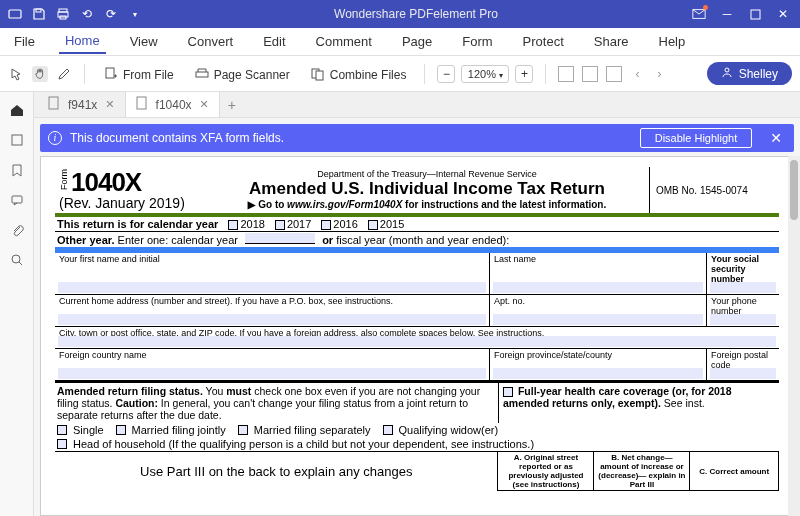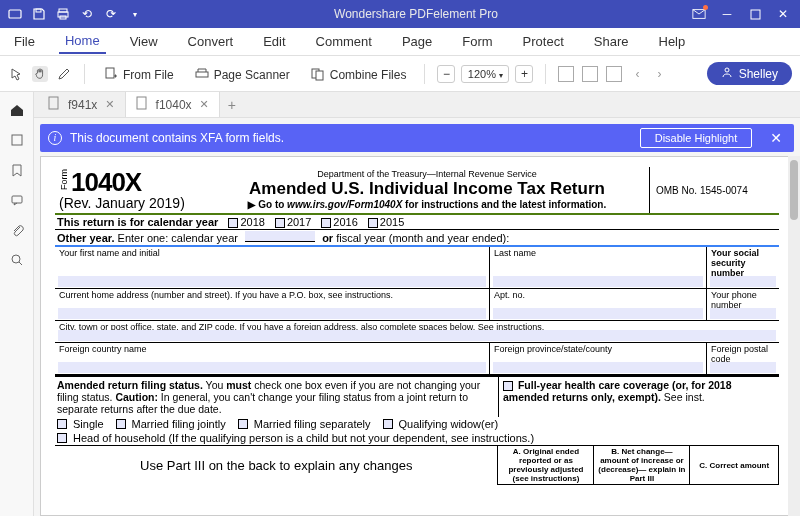--- a/index.html
+++ b/index.html
@@ -45,35 +45,35 @@
 .xfa-banner { height: 28px; background: #5863f5; color: #fff; display: flex; align-items: center; padding: 0 8px; font-size: 12px; gap: 8px; margin: 6px 6px 4px 6px; border-radius: 2px; }
 .xfa-banner .disable-btn { margin-left: auto; border: 1px solid #fff; padding: 3px 14px; font-size: 11px; border-radius: 2px; cursor: pointer; }
 .xfa-banner .close-btn { margin: 0 4px 0 10px; cursor: pointer; font-size: 14px; }
 .info-circle { width:14px; height:14px; border:1.5px solid #fff; border-radius:50%; display:inline-flex; align-items:center; justify-content:center; font-size:10px; line-height:1; font-family: Georgia, serif; font-style: italic; }
 
 
 .doc-viewport { flex: 1; overflow: hidden; position: relative; padding: 0 6px 0 6px; }
 .doc-page { background: #fff; border: 1px solid #ccc; height: 100%; padding: 10px 14px 0 14px; font-family: Arial, sans-serif; font-size: 10.5px; color: #000; overflow: hidden; }
 
 
-.form-header { display: flex; border-bottom: 2px solid #4d7c0f; }
+.form-header { display: flex; border-bottom: 4px solid #4d7c0f; }
 .fh-left { width: 150px; padding: 2px 4px; }
 .fh-left .form-num-wrap { display:flex; align-items:flex-start; }
 .fh-left .form-num { font-size: 26px; font-weight: 900; letter-spacing: -1px; line-height: 1; }
 .fh-left .rev { font-size: 14px; }
 .fh-center { flex: 1; text-align: center; padding: 2px 4px; }
 .fh-center .dept { font-size: 9px; }
 .fh-center .title { font-size: 17px; font-weight: 700; line-height: 1.2; }
 .fh-center .goto { font-size: 10px; font-weight: 700; }
 .fh-right { width: 130px; border-left: 1px solid #000; padding: 4px 6px; font-size: 10px; display:flex; align-items:center; }
 
 .year-row { display:flex; align-items: flex-end; border-bottom: 1px solid #000; padding: 1px 2px; font-size: 11px; }
 .year-row b { font-weight: 700; }
 .chk { width: 10px; height: 10px; border: 1px solid #000; display: inline-block; margin: 0 2px 0 10px; vertical-align: middle; background:#e6e8fb; }
-.other-year { border-bottom: 2px solid #3b82f6; padding: 1px 2px; font-size: 11px; }
+.other-year { border-bottom: 6px solid #3b82f6; padding: 1px 2px; font-size: 11px; }
 .other-year .blank { display:inline-block; width: 70px; border-bottom: 1px solid #000; background:#e6e8fb; height:11px; margin: 0 4px; }
 
 .name-table { width: 100%; border-collapse: collapse; }
 .name-table td { border: 1px solid #000; border-top: none; padding: 1px 4px 10px 4px; font-size: 9px; vertical-align: top; position: relative; }
 .name-table td.firstcol { border-left: none; }
 .name-table td.lastcol { border-right: none; }
 .name-table .shade { background: #e6e8fb; position:absolute; height: 11px; left:3px; right:3px; bottom:1px; }
 
 .filing-block { display: flex; border-top: 2px solid #000; }
 .filing-left { flex: 1; padding: 2px 4px 2px 2px; font-size: 10.5px; border-right: 1px solid #000; }
@@ -365,21 +365,21 @@
           <span class="status-item">
               <span class="chk"></span>
               <span>Head of household (If the qualifying person is a child but not your dependent, see instructions.)</span>
             </span>
         </div>
 
         <table class="col-table">
           <tbody>
               <tr>
             <th class="blank" style="width:60%; text-align:center; font-size:13px; font-weight:normal; padding:5px 0;">Use Part III on the back to explain any changes</th>
-            <th style="width:13%;"><b>A. Original ended</b><br><span>reported or as previously adjusted (see instructions)</span></th>
+            <th style="width:13%;"><b>A. Original street</b><br><span>reported or as previously adjusted (see instructions)</span></th>
             <th style="width:13%;"><b>B. Net change—</b><br><span>amount of increase or (decrease)— explain in Part III</span></th>
             <th style="width:12%;"><b>C. Correct amount</b></th>
           </tr>
         </tbody>
           </table>
 
       </div>
 
       <div class="scrollbar">
         <div class="thumb"></div>

